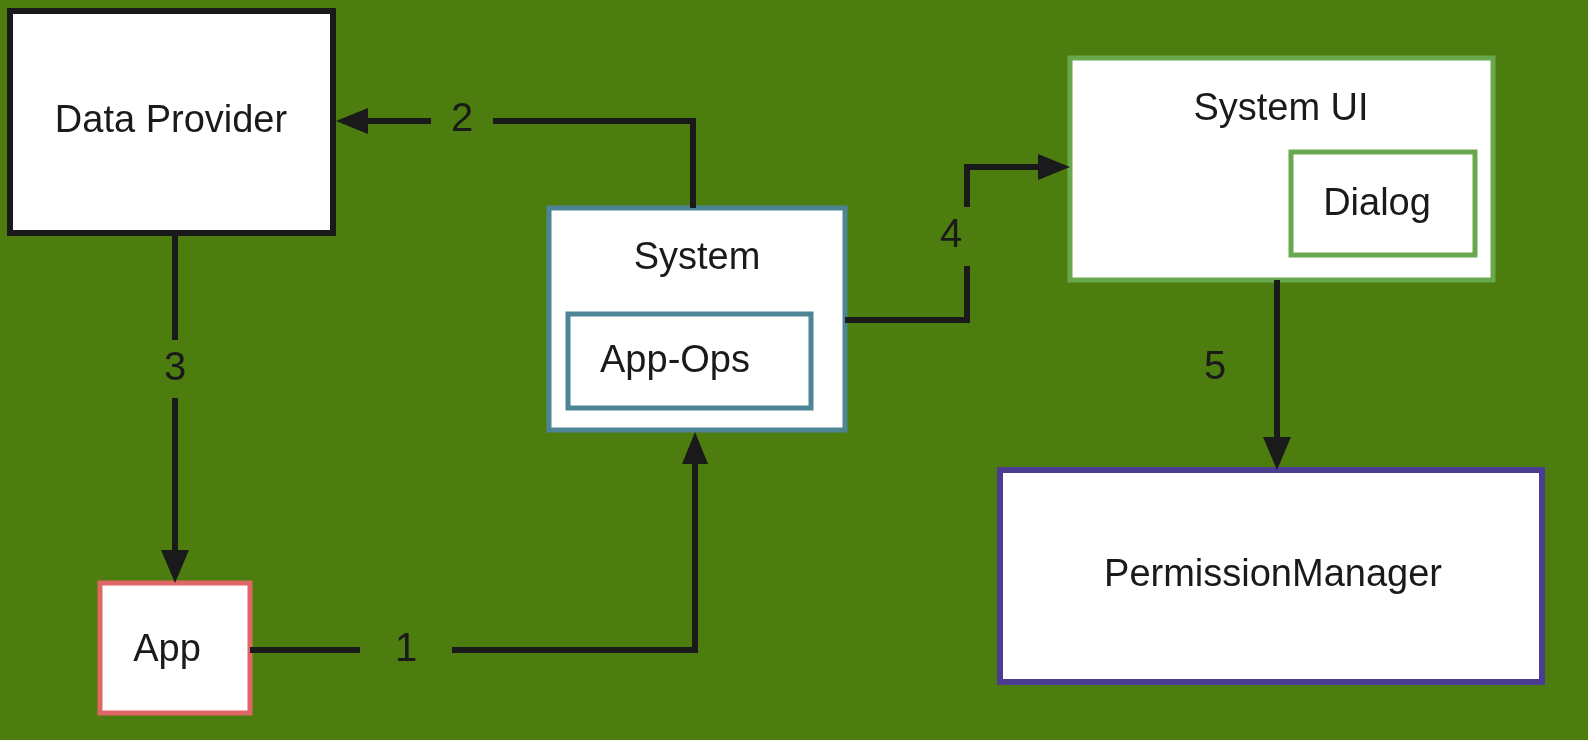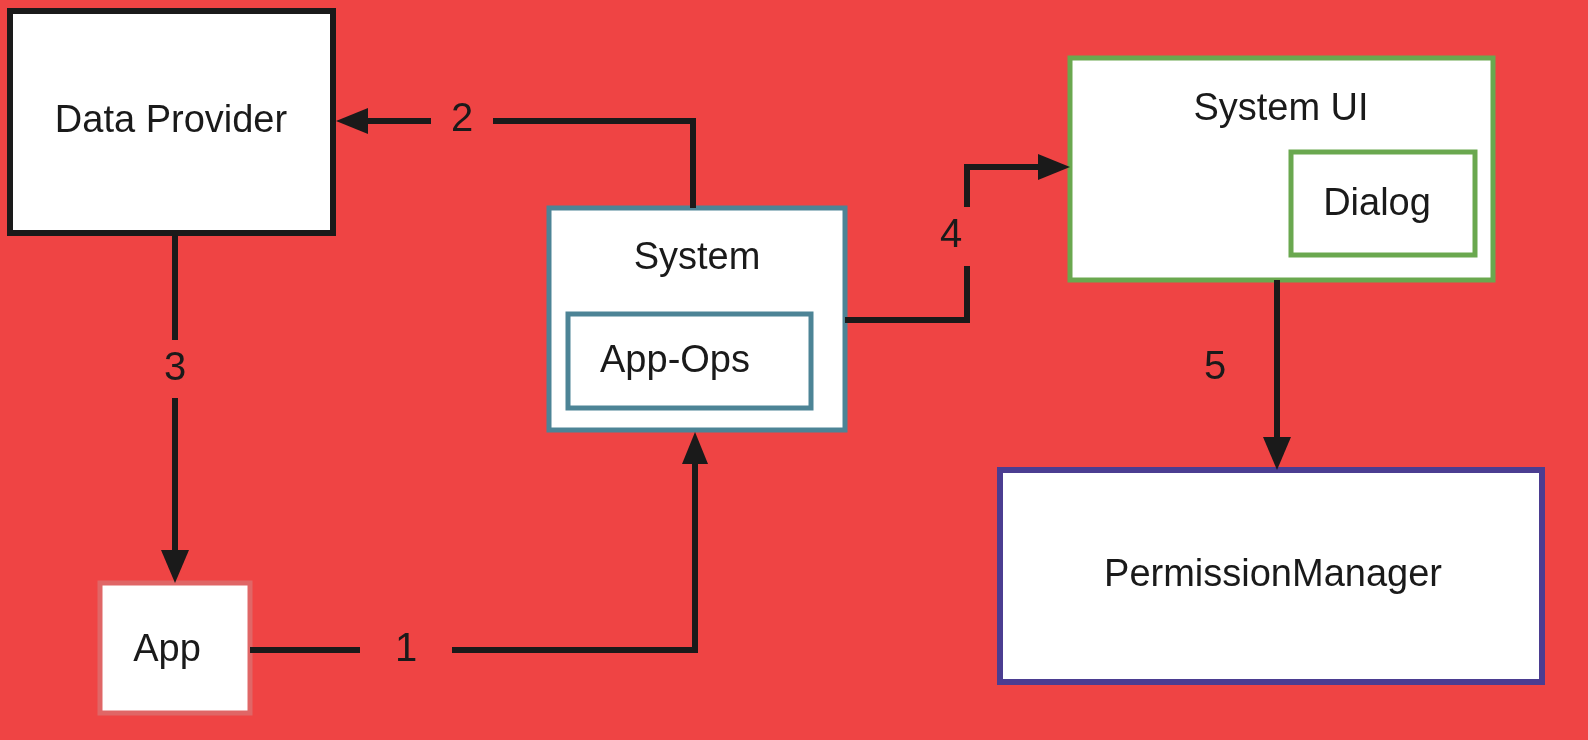--- a/index.html
+++ b/index.html
@@ -10,21 +10,21 @@
   body {
     width: 1588px;
     height: 740px;
     overflow: hidden;
     font-family: "Liberation Sans", sans-serif;
   }
   #diagram-root {
     position: relative;
     width: 1588px;
     height: 740px;
-    background: #ef4444;
+    background: #4d7c0f;
   }
   svg#diagram-svg {
     display: block;
     width: 1588px;
     height: 740px;
   }
   .node-rect {
     fill: #ffffff;
   }
   .node-label {

